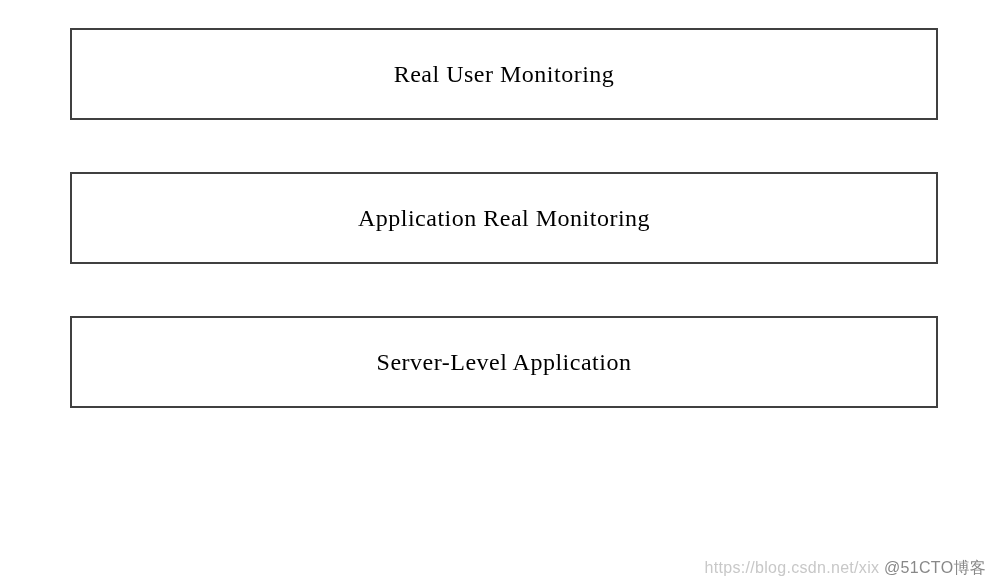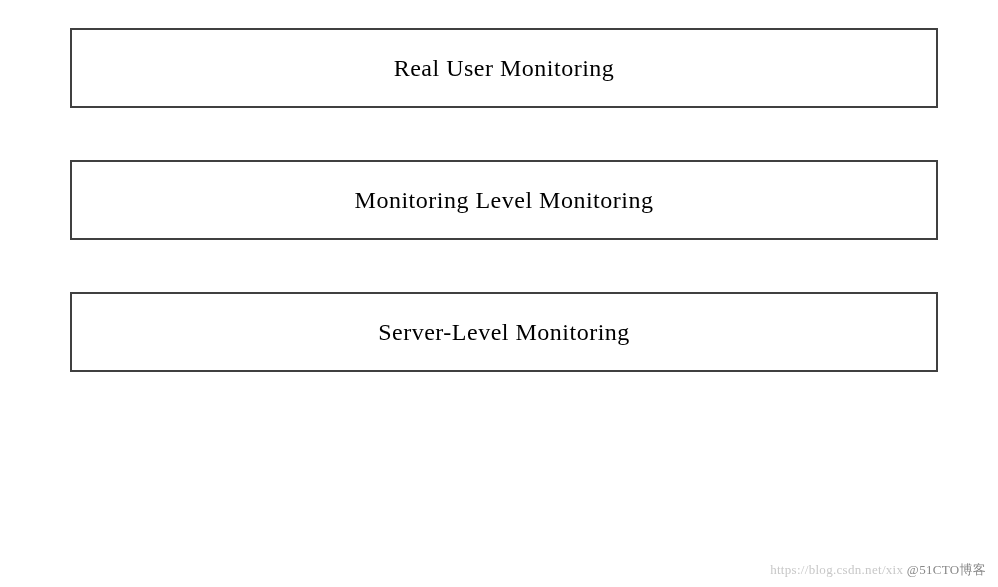--- a/index.html
+++ b/index.html
@@ -15,52 +15,52 @@
       position: relative;
       padding: 28px 60px 0 60px;
     }
     .container {
       display: flex;
       flex-direction: column;
       gap: 52px;
     }
     .box {
       border: 2px solid #404040;
-      height: 80px;
+      height: 92px;
       display: flex;
       align-items: center;
       justify-content: center;
       font-size: 24px;
       color: #000000;
       letter-spacing: 0.5px;
       margin-left: 10px;
     }
     .watermark {
       position: absolute;
       bottom: 8px;
       right: 12px;
-      font-size: 13px;
+      font-size: 16px;
       color: #c8c8c8;
-      font-family: Liberation Serif, serif;
+      font-family: Liberation Sans, sans-serif;
       letter-spacing: 0.3px;
     }
     .watermark .dark {
       color: #888888;
     }
   </style>
 </head>
 <body>
 
 <div class="container">
   <div class="box">
     <span>Real User Monitoring</span>
   </div>
   <div class="box">
-    <span>Monitoring Level Monitoring</span>
+    <span>Application Real Monitoring</span>
   </div>
   <div class="box">
-    <span>Server-Level Monitoring</span>
+    <span>Server-Level Application</span>
   </div>
 </div>
 
 <div class="watermark">
   <span>https://blog.csdn.net/xix </span><span class="dark">@51CTO博客</span>
 </div>
 
 </body></html>

